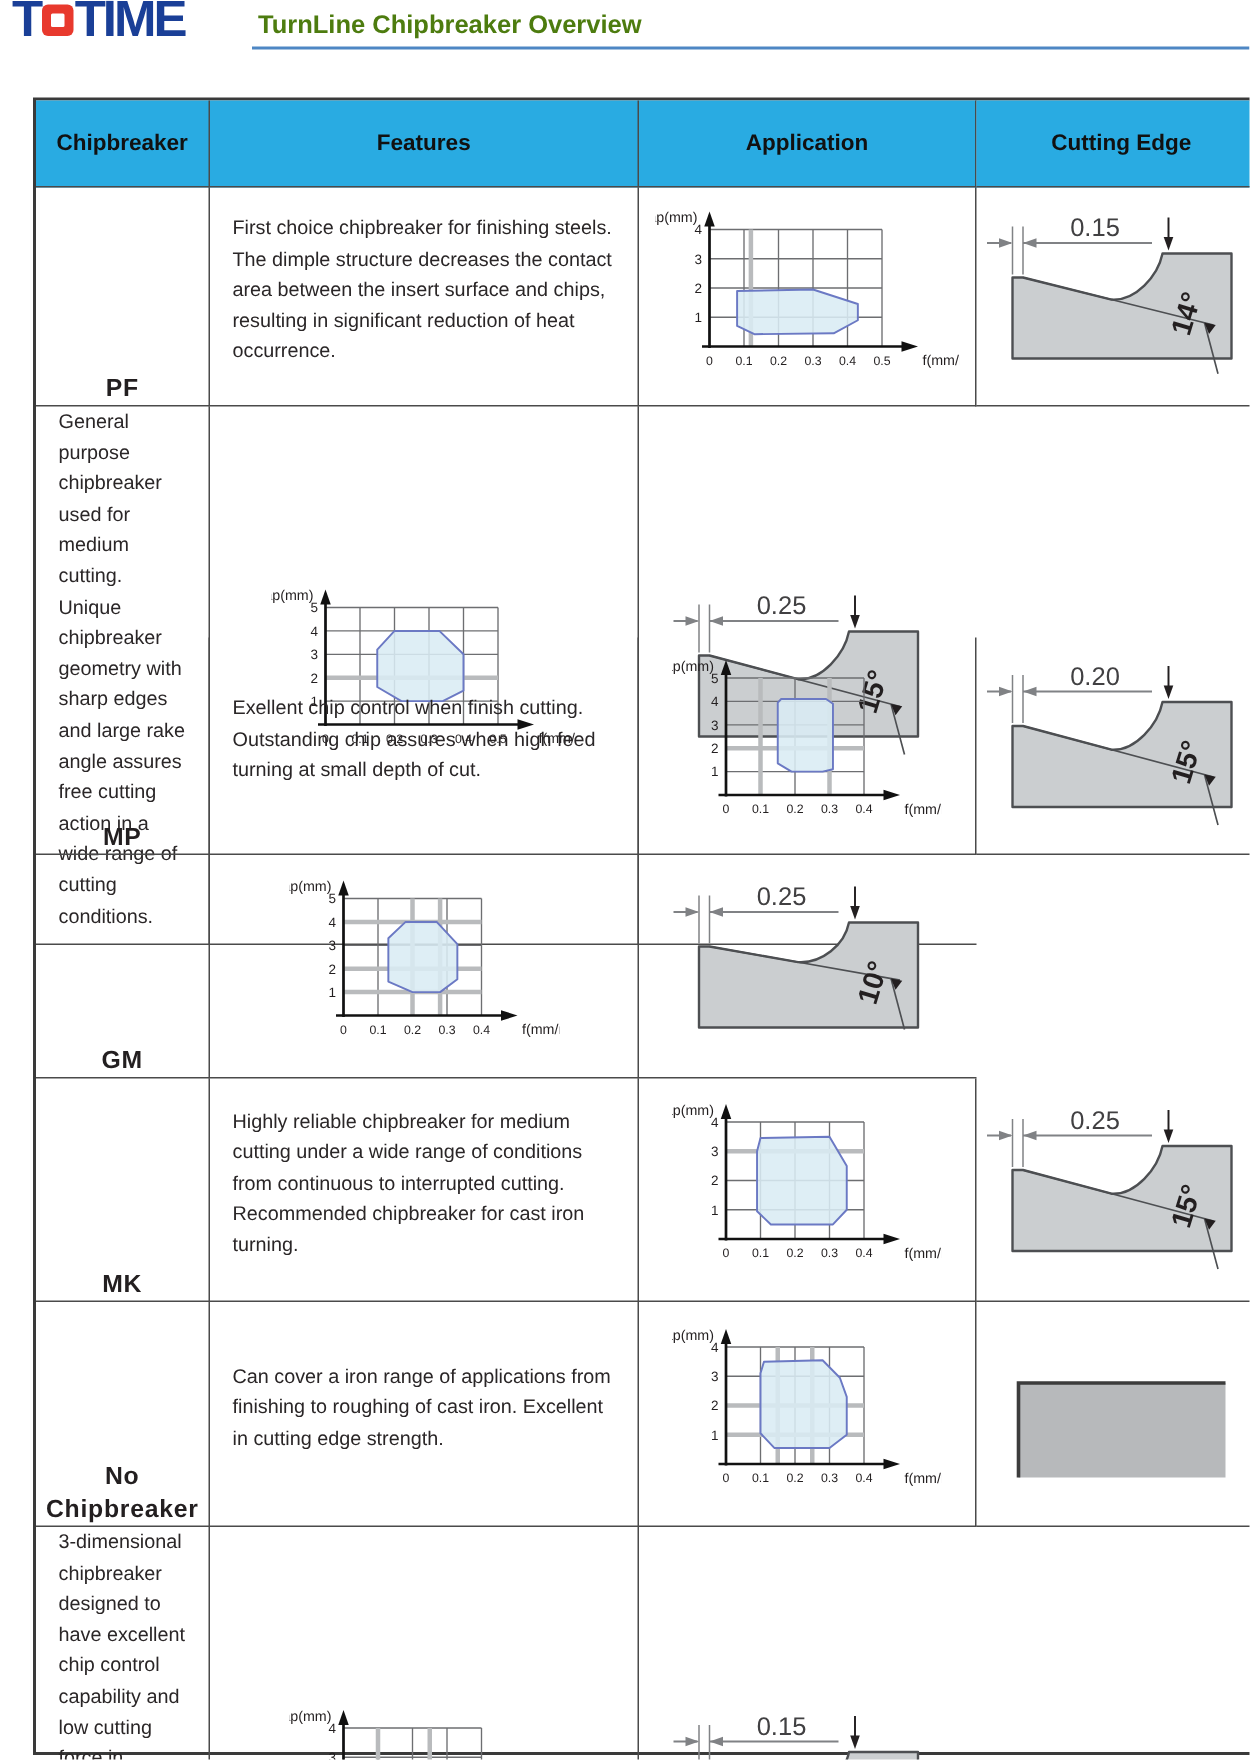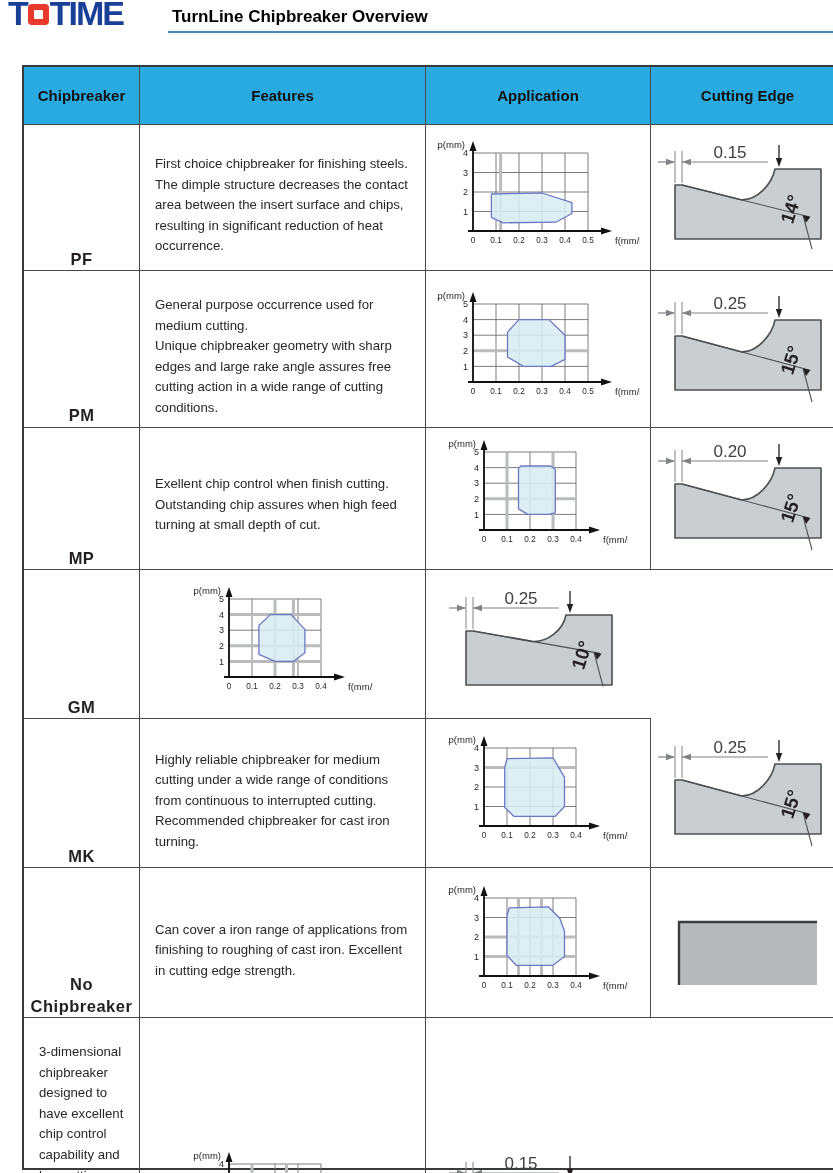--- a/index.html
+++ b/index.html
@@ -4,36 +4,36 @@
 <style>
   html,body{margin:0;padding:0;background:#ffffff;}
   body{width:833px;height:1173px;position:relative;font-family:"Liberation Sans",sans-serif;color:#231f20;}
 
   
   .pagehead{position:absolute;top:0;left:0;right:0;height:64px;border-radius:11px;}
   .brand{position:absolute;left:8px;top:-6px;font-weight:800;font-size:34px;letter-spacing:-2px;line-height:38px;white-space:nowrap;}
   .brand .bl{color:#1a3f97;}
   .brand .omark{display:inline-block;width:21px;height:21px;background:#e8392d;border-radius:4px;position:relative;margin:0 1px;vertical-align:baseline;}
   .brand .omark::after{content:"";position:absolute;left:6px;top:6px;width:9px;height:9px;background:#ffffff;border-radius:1px;}
-  .title{position:absolute;left:172px;top:7px;font-size:17px;font-weight:700;color:#000000;}
+  .title{position:absolute;left:172px;top:7px;font-size:17px;font-weight:700;color:#4d7c0f;}
   .title-underline{position:absolute;left:168px;top:31px;right:0;height:2px;background:#4e87c4;}
 
   
   .tbl{position:absolute;left:22px;top:65px;width:820px;border:2px solid #3a3a3a;}
   .trow{display:grid;grid-template-columns:116px 286px 225px 193px;}
   .trow > div{border-right:1px solid #4a4a4a;border-bottom:1px solid #4a4a4a;box-sizing:border-box;}
   .trow > div:last-child{border-right:none;}
   .tbl .body-rows .trow:last-child > div{border-bottom:none;}
 
   .hrow > div{background:#29abe2;height:58px;display:flex;align-items:center;justify-content:center;
     font-size:15px;font-weight:700;color:#111;}
 
   .cell-name{display:flex;flex-direction:column;align-items:center;justify-content:flex-end;
     font-weight:700;font-size:16.5px;letter-spacing:.5px;text-align:center;line-height:1.3;}
-  .cell-feat{display:flex;flex-direction:column;justify-content:center;padding:24px 12px 8px 15px;
+  .cell-feat{display:flex;flex-direction:column;justify-content:center;padding:0 12px 8px 15px;
     font-size:13.2px;line-height:1.56;color:#2a2627;text-align:left;}
   .cell-feat p{margin:0;}
   .cell-app,.cell-edge{display:flex;align-items:center;justify-content:center;}
 
   
   .body-rows .trow:nth-child(1){height:146px;}
   .body-rows .trow:nth-child(2){height:154px;}
   .body-rows .trow:nth-child(3){height:145px;}
   .body-rows .trow:nth-child(4){height:149px;}
   .body-rows .trow:nth-child(5){height:149px;}
@@ -113,25 +113,22 @@
             <line x1="3" y1="27" x2="19" y2="27" stroke="#808285" stroke-width="1.2"></line>
             <polygon points="20,27 11,23.8 11,30.2" fill="#808285"></polygon>
             <line x1="27" y1="27" x2="113" y2="27" stroke="#808285" stroke-width="1.2"></line>
             <polygon points="27,27 36,23.8 36,30.2" fill="#808285"></polygon>
             <text x="75" y="22.5" text-anchor="middle" font-size="17" fill="#414042">0.15</text>
             <text x="142" y="76" font-size="19" font-weight="bold" fill="#231f20" text-anchor="middle" transform="rotate(-73 142 76)">14°</text>
           </svg>
         </div>
       </div>
       <div class="trow">
-        <div class="cell-name">
-          <span>PM</span>
-        </div>
-        <div class="cell-feat">
-          <p>General  purpose occurrence used for medium cutting.</p>
+        <div class="cell-feat">
+          <p>General  purpose chipbreaker used for medium cutting.</p>
           <p>Unique chipbreaker geometry with sharp edges and large rake angle assures free cutting action in a wide range of  cutting conditions.</p>
         </div>
         <div class="cell-app">
           <svg width="203" height="120" viewBox="0 0 203 120">
             <line x1="36" y1="15" x2="36" y2="93" stroke="#6d6e71" stroke-width="0.9"></line>
             <line x1="59" y1="15" x2="59" y2="93" stroke="#6d6e71" stroke-width="0.9"></line>
             <line x1="82" y1="15" x2="82" y2="93" stroke="#6d6e71" stroke-width="0.9"></line>
             <line x1="105" y1="15" x2="105" y2="93" stroke="#6d6e71" stroke-width="0.9"></line>
             <line x1="128" y1="15" x2="128" y2="93" stroke="#6d6e71" stroke-width="0.9"></line>
             <line x1="151" y1="15" x2="151" y2="93" stroke="#6d6e71" stroke-width="0.9"></line>

